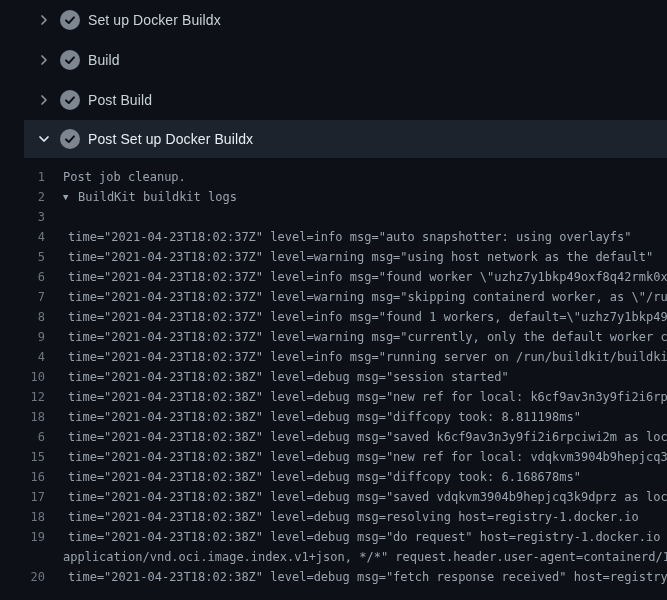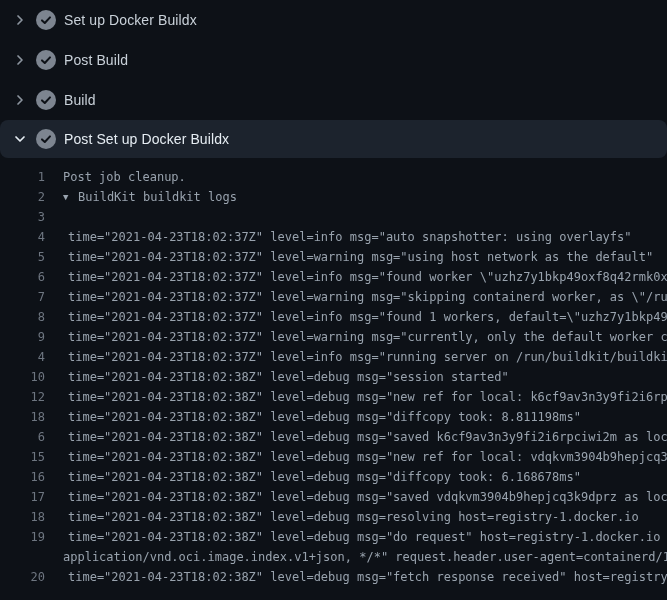--- a/index.html
+++ b/index.html
@@ -4,29 +4,29 @@
 <style>
   html, body { margin: 0; padding: 0; }
   body {
     width: 667px; height: 600px; overflow: hidden;
     background: var(--page-bg, #0d1117);
     font-family: "Liberation Sans", "DejaVu Sans", sans-serif;
   }
   .app { width: 667px; height: 600px; overflow: hidden; display: flex; flex-direction: column; }
 
   
-  .steps { flex: 0 0 auto; }
+  .steps { flex: 0 0 auto; padding-left: 24px; }
   .step-row {
     height: 40px; display: flex; align-items: center;
     padding-left: 12px; box-sizing: border-box;
     cursor: pointer;
   }
   .step-row.active {
     background: var(--active-bg, #1c232d);
-    border-radius: 8px;
+    border-radius: 0;
     height: 38px;
     align-items: center;
   }
   .chev {
     width: 16px; height: 16px; flex: 0 0 16px;
     display: flex; align-items: center; justify-content: center;
     color: var(--chevron, #8b949e);
   }
   .step-row.active .chev { color: var(--header-text-active, #e6edf3); }
   .chev svg { display: block; }
@@ -94,36 +94,36 @@
       <svg width="16" height="16" viewBox="0 0 16 16">
         <path d="M6 4 L10 8 L6 12" fill="none" stroke="currentColor" stroke-width="1.7" stroke-linecap="round" stroke-linejoin="round"></path>
       </svg>
     </span>
     <span class="check">
       <svg width="20" height="20" viewBox="0 0 20 20">
         <circle cx="10" cy="10" r="10" class="ic-circle" fill="#7d8590"></circle>
         <path d="M6 10.4 L8.8 13 L14 7.4" fill="none" class="ic-check" stroke-width="2" stroke-linecap="round" stroke-linejoin="round" stroke="#0d1117"></path>
       </svg>
     </span>
-    <span class="step-label">Post Build</span>
+    <span class="step-label">Build</span>
   </div>
 
   <div class="step-row">
     <span class="chev">
       <svg width="16" height="16" viewBox="0 0 16 16">
         <path d="M6 4 L10 8 L6 12" fill="none" stroke="currentColor" stroke-width="1.7" stroke-linecap="round" stroke-linejoin="round"></path>
       </svg>
     </span>
     <span class="check">
       <svg width="20" height="20" viewBox="0 0 20 20">
         <circle cx="10" cy="10" r="10" class="ic-circle" fill="#7d8590"></circle>
         <path d="M6 10.4 L8.8 13 L14 7.4" fill="none" class="ic-check" stroke-width="2" stroke-linecap="round" stroke-linejoin="round" stroke="#0d1117"></path>
       </svg>
     </span>
-    <span class="step-label">Build</span>
+    <span class="step-label">Post Build</span>
   </div>
 
   <div class="step-row active">
     <span class="chev down">
       <svg width="16" height="16" viewBox="0 0 16 16">
         <path d="M6 4 L10 8 L6 12" fill="none" stroke="currentColor" stroke-width="1.7" stroke-linecap="round" stroke-linejoin="round"></path>
       </svg>
     </span>
     <span class="check">
       <svg width="20" height="20" viewBox="0 0 20 20">

